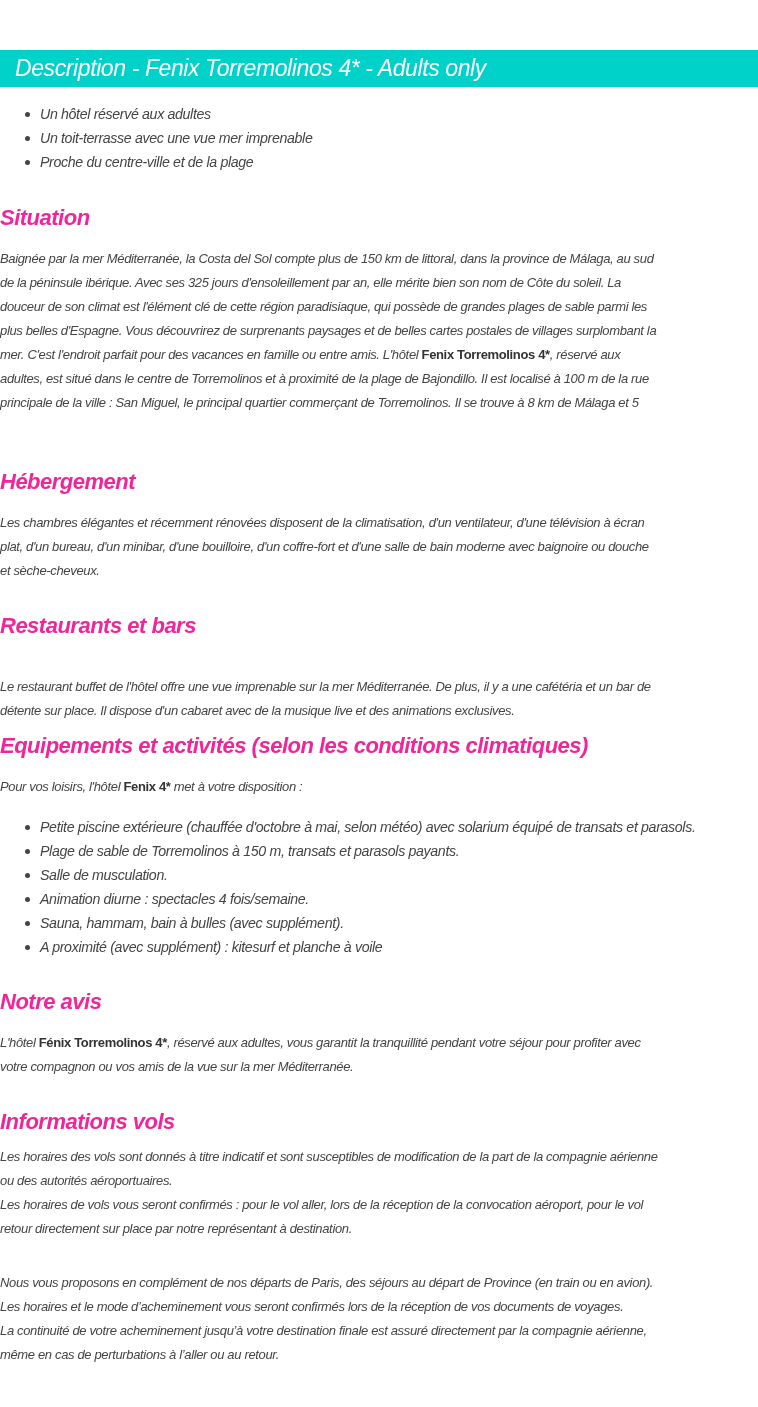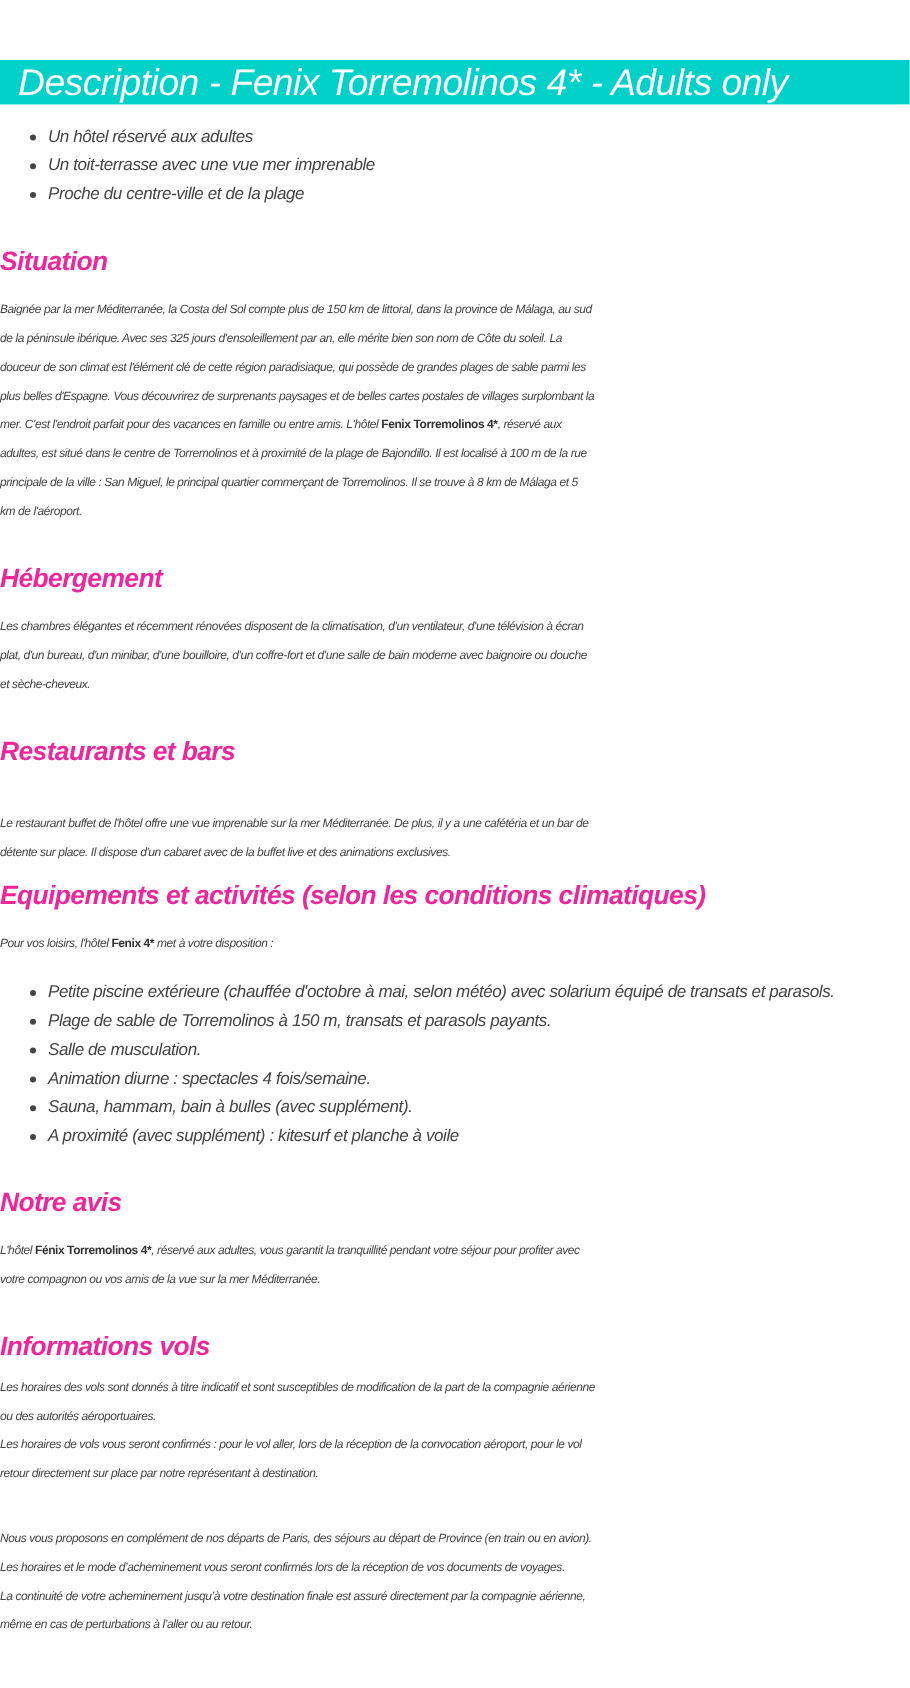--- a/index.html
+++ b/index.html
@@ -26,21 +26,21 @@
       left: 0;
       top: 50px;
       width: 758px;
       height: 37px;
       background: #00d2c9;
     }
     .title-bar h1 {
       margin: 0;
       padding-left: 15px;
       line-height: 37px;
-      font-size: 31px;
+      font-size: 23px;
       font-style: italic;
       font-weight: normal;
       color: #ffffff;
       letter-spacing: -0.4px;
       white-space: nowrap;
     }
     ul.bullets {
       position: absolute;
       left: 0;
       margin: 0;
@@ -79,21 +79,21 @@
       line-height: 30px;
       letter-spacing: -0.5px;
       white-space: nowrap;
       text-align: center;
     }
     p.body {
       position: absolute;
       left: 0;
       margin: 0;
       width: 756px;
-      font-size: 10px;
+      font-size: 13px;
       font-style: italic;
       line-height: 24px;
       color: #444444;
       letter-spacing: -0.35px;
     }
     p.body .line {
       display: block;
       white-space: nowrap;
     }
     p.body b {
@@ -119,34 +119,33 @@
 
   <h2 class="section" style="top:203px;">Situation</h2>
   <p class="body" style="top:247px;">
     <span class="line">Baignée par la mer Méditerranée, la Costa del Sol compte plus de 150 km de littoral, dans la province de Málaga, au sud</span>
     <span class="line">de la péninsule ibérique. Avec ses 325 jours d'ensoleillement par an, elle mérite bien son nom de Côte du soleil. La</span>
     <span class="line">douceur de son climat est l'élément clé de cette région paradisiaque, qui possède de grandes plages de sable parmi les</span>
     <span class="line">plus belles d'Espagne. Vous découvrirez de surprenants paysages et de belles cartes postales de villages surplombant la</span>
     <span class="line"><span>mer. C'est l'endroit parfait pour des vacances en famille ou entre amis. L'hôtel </span><b>Fenix Torremolinos 4*</b><span>, réservé aux</span></span>
     <span class="line">adultes, est situé dans le centre de Torremolinos et à proximité de la plage de Bajondillo. Il est localisé à 100 m de la rue</span>
     <span class="line">principale de la ville : San Miguel, le principal quartier commerçant de Torremolinos. Il se trouve à 8 km de Málaga et 5</span>
-    <span class="line">km de l'aéroport.</span>
   </p>
 
   <h2 class="section" style="top:467px;">Hébergement</h2>
   <p class="body" style="top:511px;">
     <span class="line">Les chambres élégantes et récemment rénovées disposent de la climatisation, d'un ventilateur, d'une télévision à écran</span>
     <span class="line">plat, d'un bureau, d'un minibar, d'une bouilloire, d'un coffre-fort et d'une salle de bain moderne avec baignoire ou douche</span>
     <span class="line">et sèche-cheveux.</span>
   </p>
 
   <h2 class="section" style="top:611px;">Restaurants et bars</h2>
   <p class="body" style="top:655px;margin-top:20px;">
     <span class="line">Le restaurant buffet de l'hôtel offre une vue imprenable sur la mer Méditerranée. De plus, il y a une cafétéria et un bar de</span>
-    <span class="line">détente sur place. Il dispose d'un cabaret avec de la buffet live et des animations exclusives.</span>
+    <span class="line">détente sur place. Il dispose d'un cabaret avec de la musique live et des animations exclusives.</span>
   </p>
 
   <h2 class="section" style="top:731px;">Equipements et activités (selon les conditions climatiques)</h2>
   <p class="body" style="top:775px;">
     <span class="line"><span>Pour vos loisirs, l'hôtel </span><b>Fenix 4*</b><span> met à votre disposition :</span></span>
   </p>
   <ul class="bullets" style="top:815px;">
     <li><span class="dot"></span><span>Petite piscine extérieure (chauffée d'octobre à mai, selon météo) avec solarium équipé de transats et parasols.</span></li>
     <li><span class="dot"></span><span>Plage de sable de Torremolinos à 150 m, transats et parasols payants.</span></li>
     <li><span class="dot"></span><span>Salle de musculation.</span></li>

